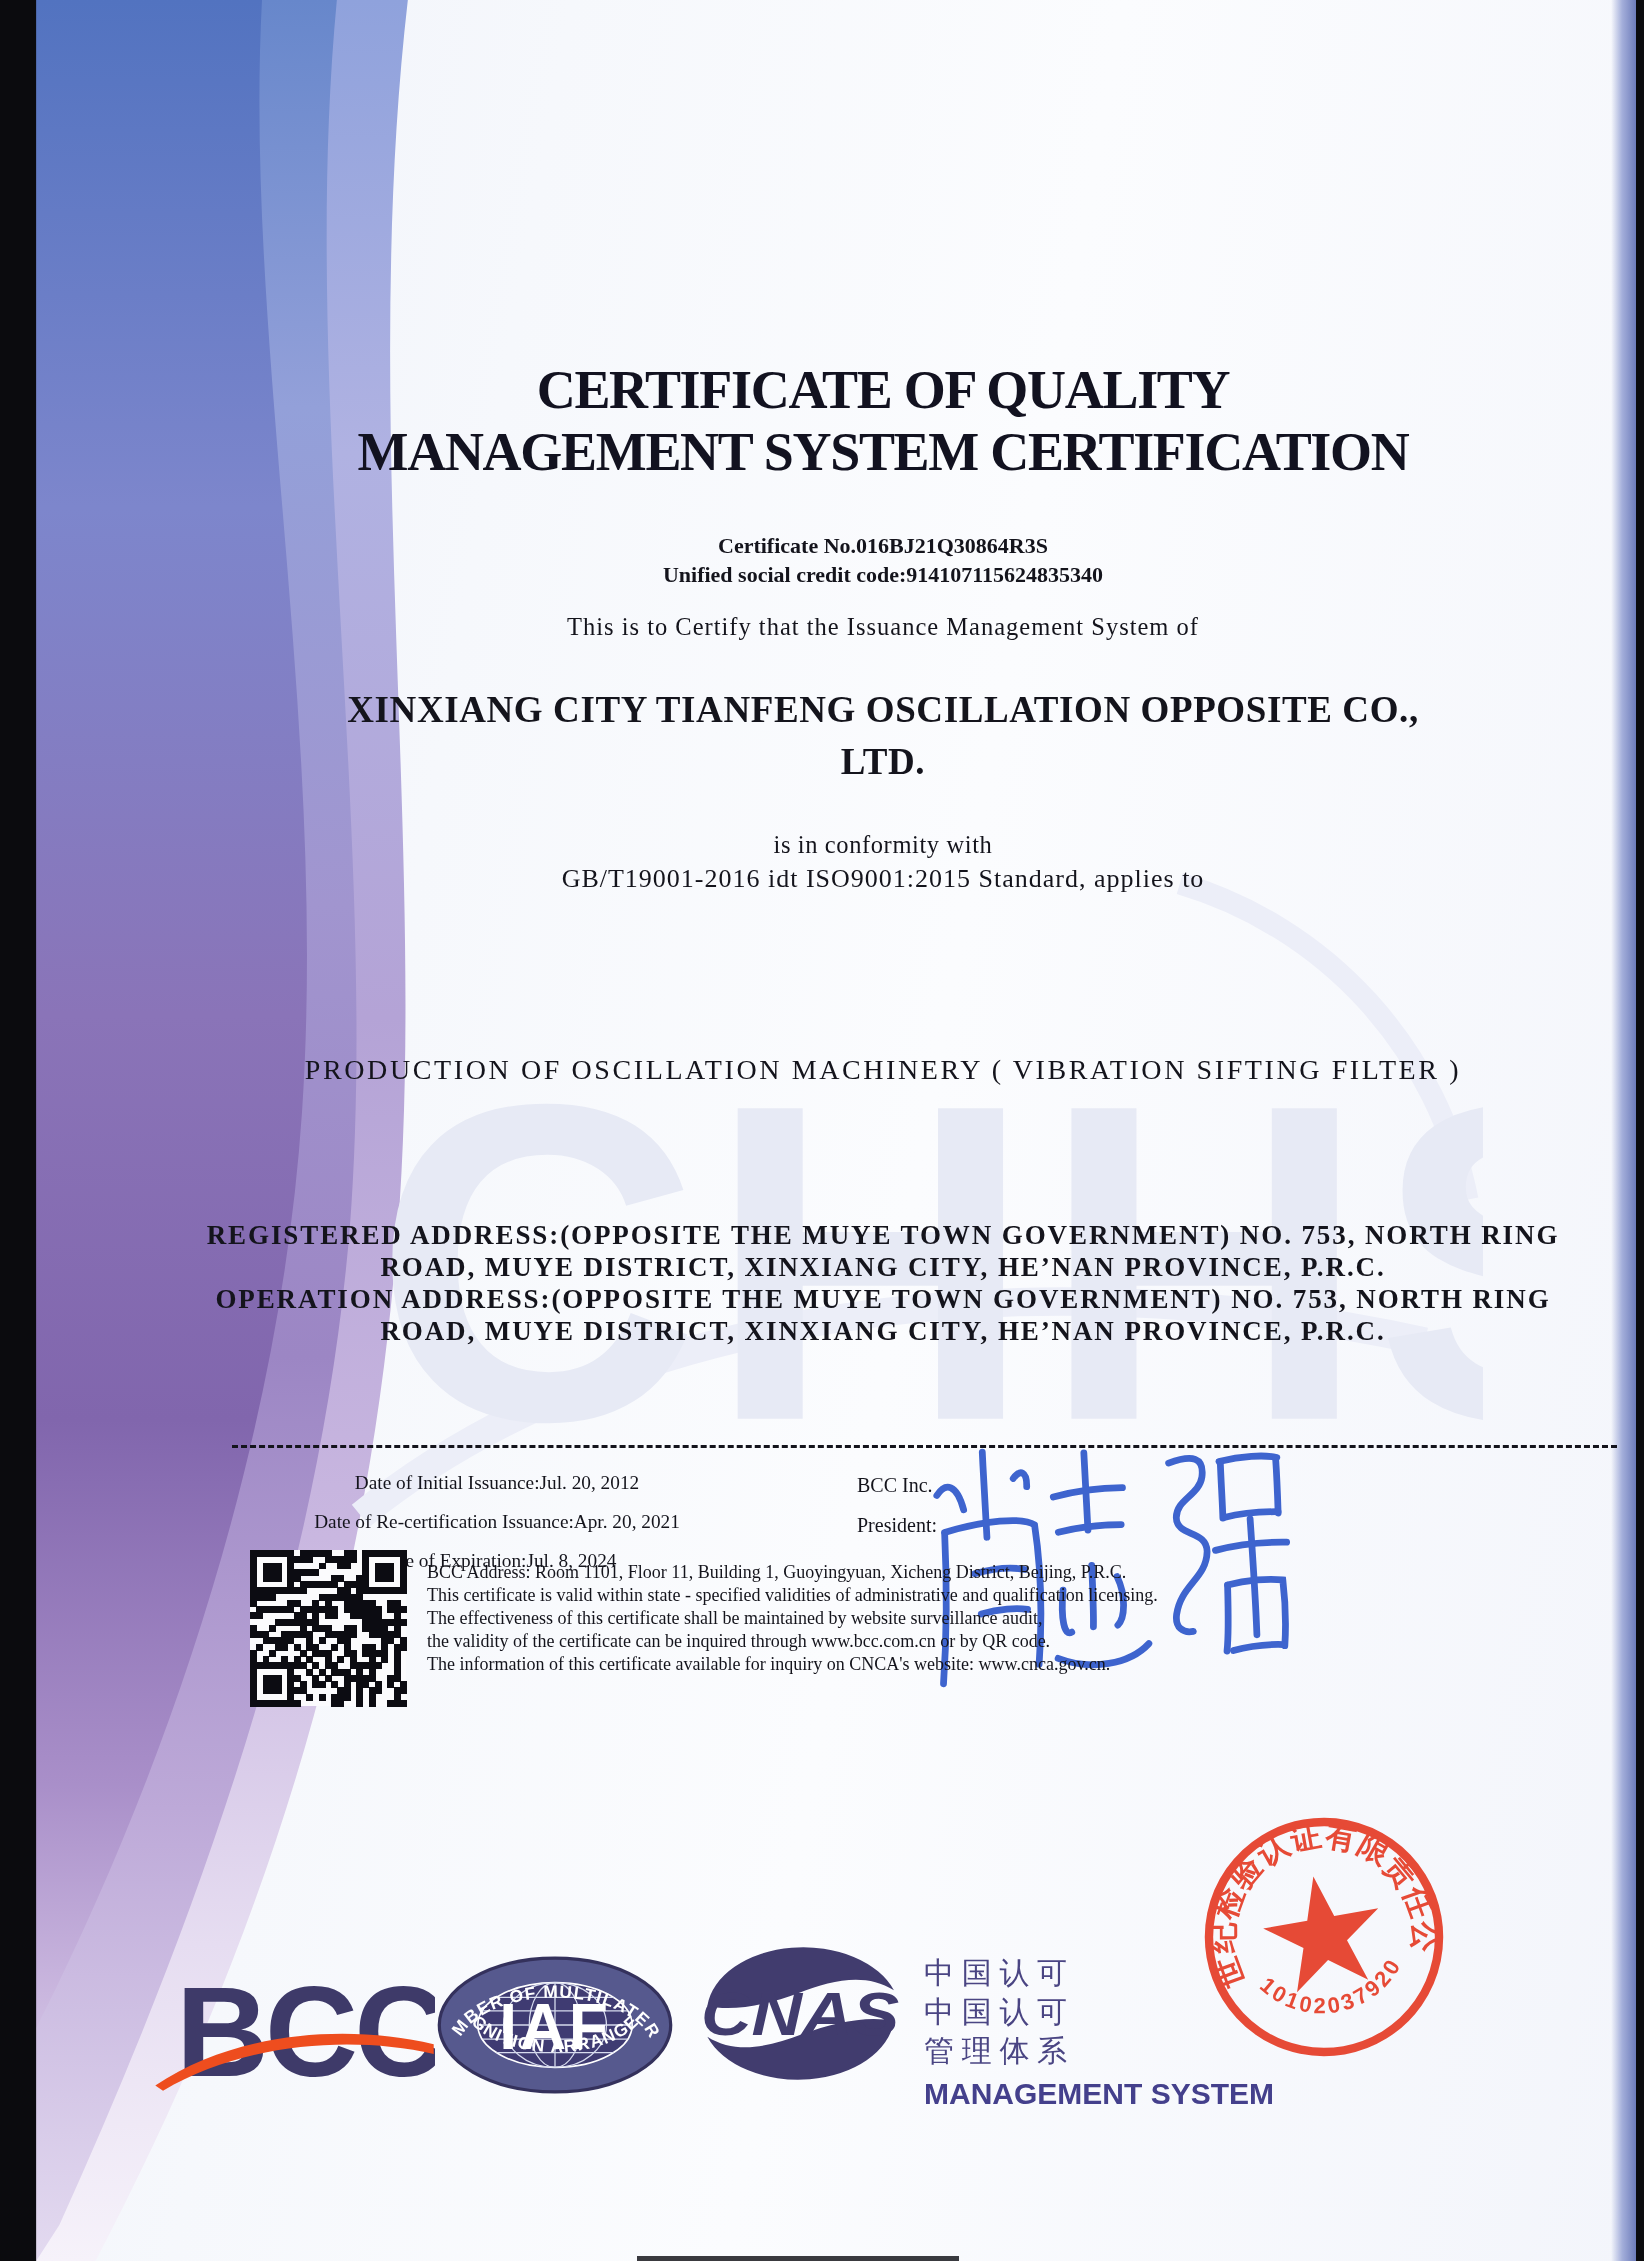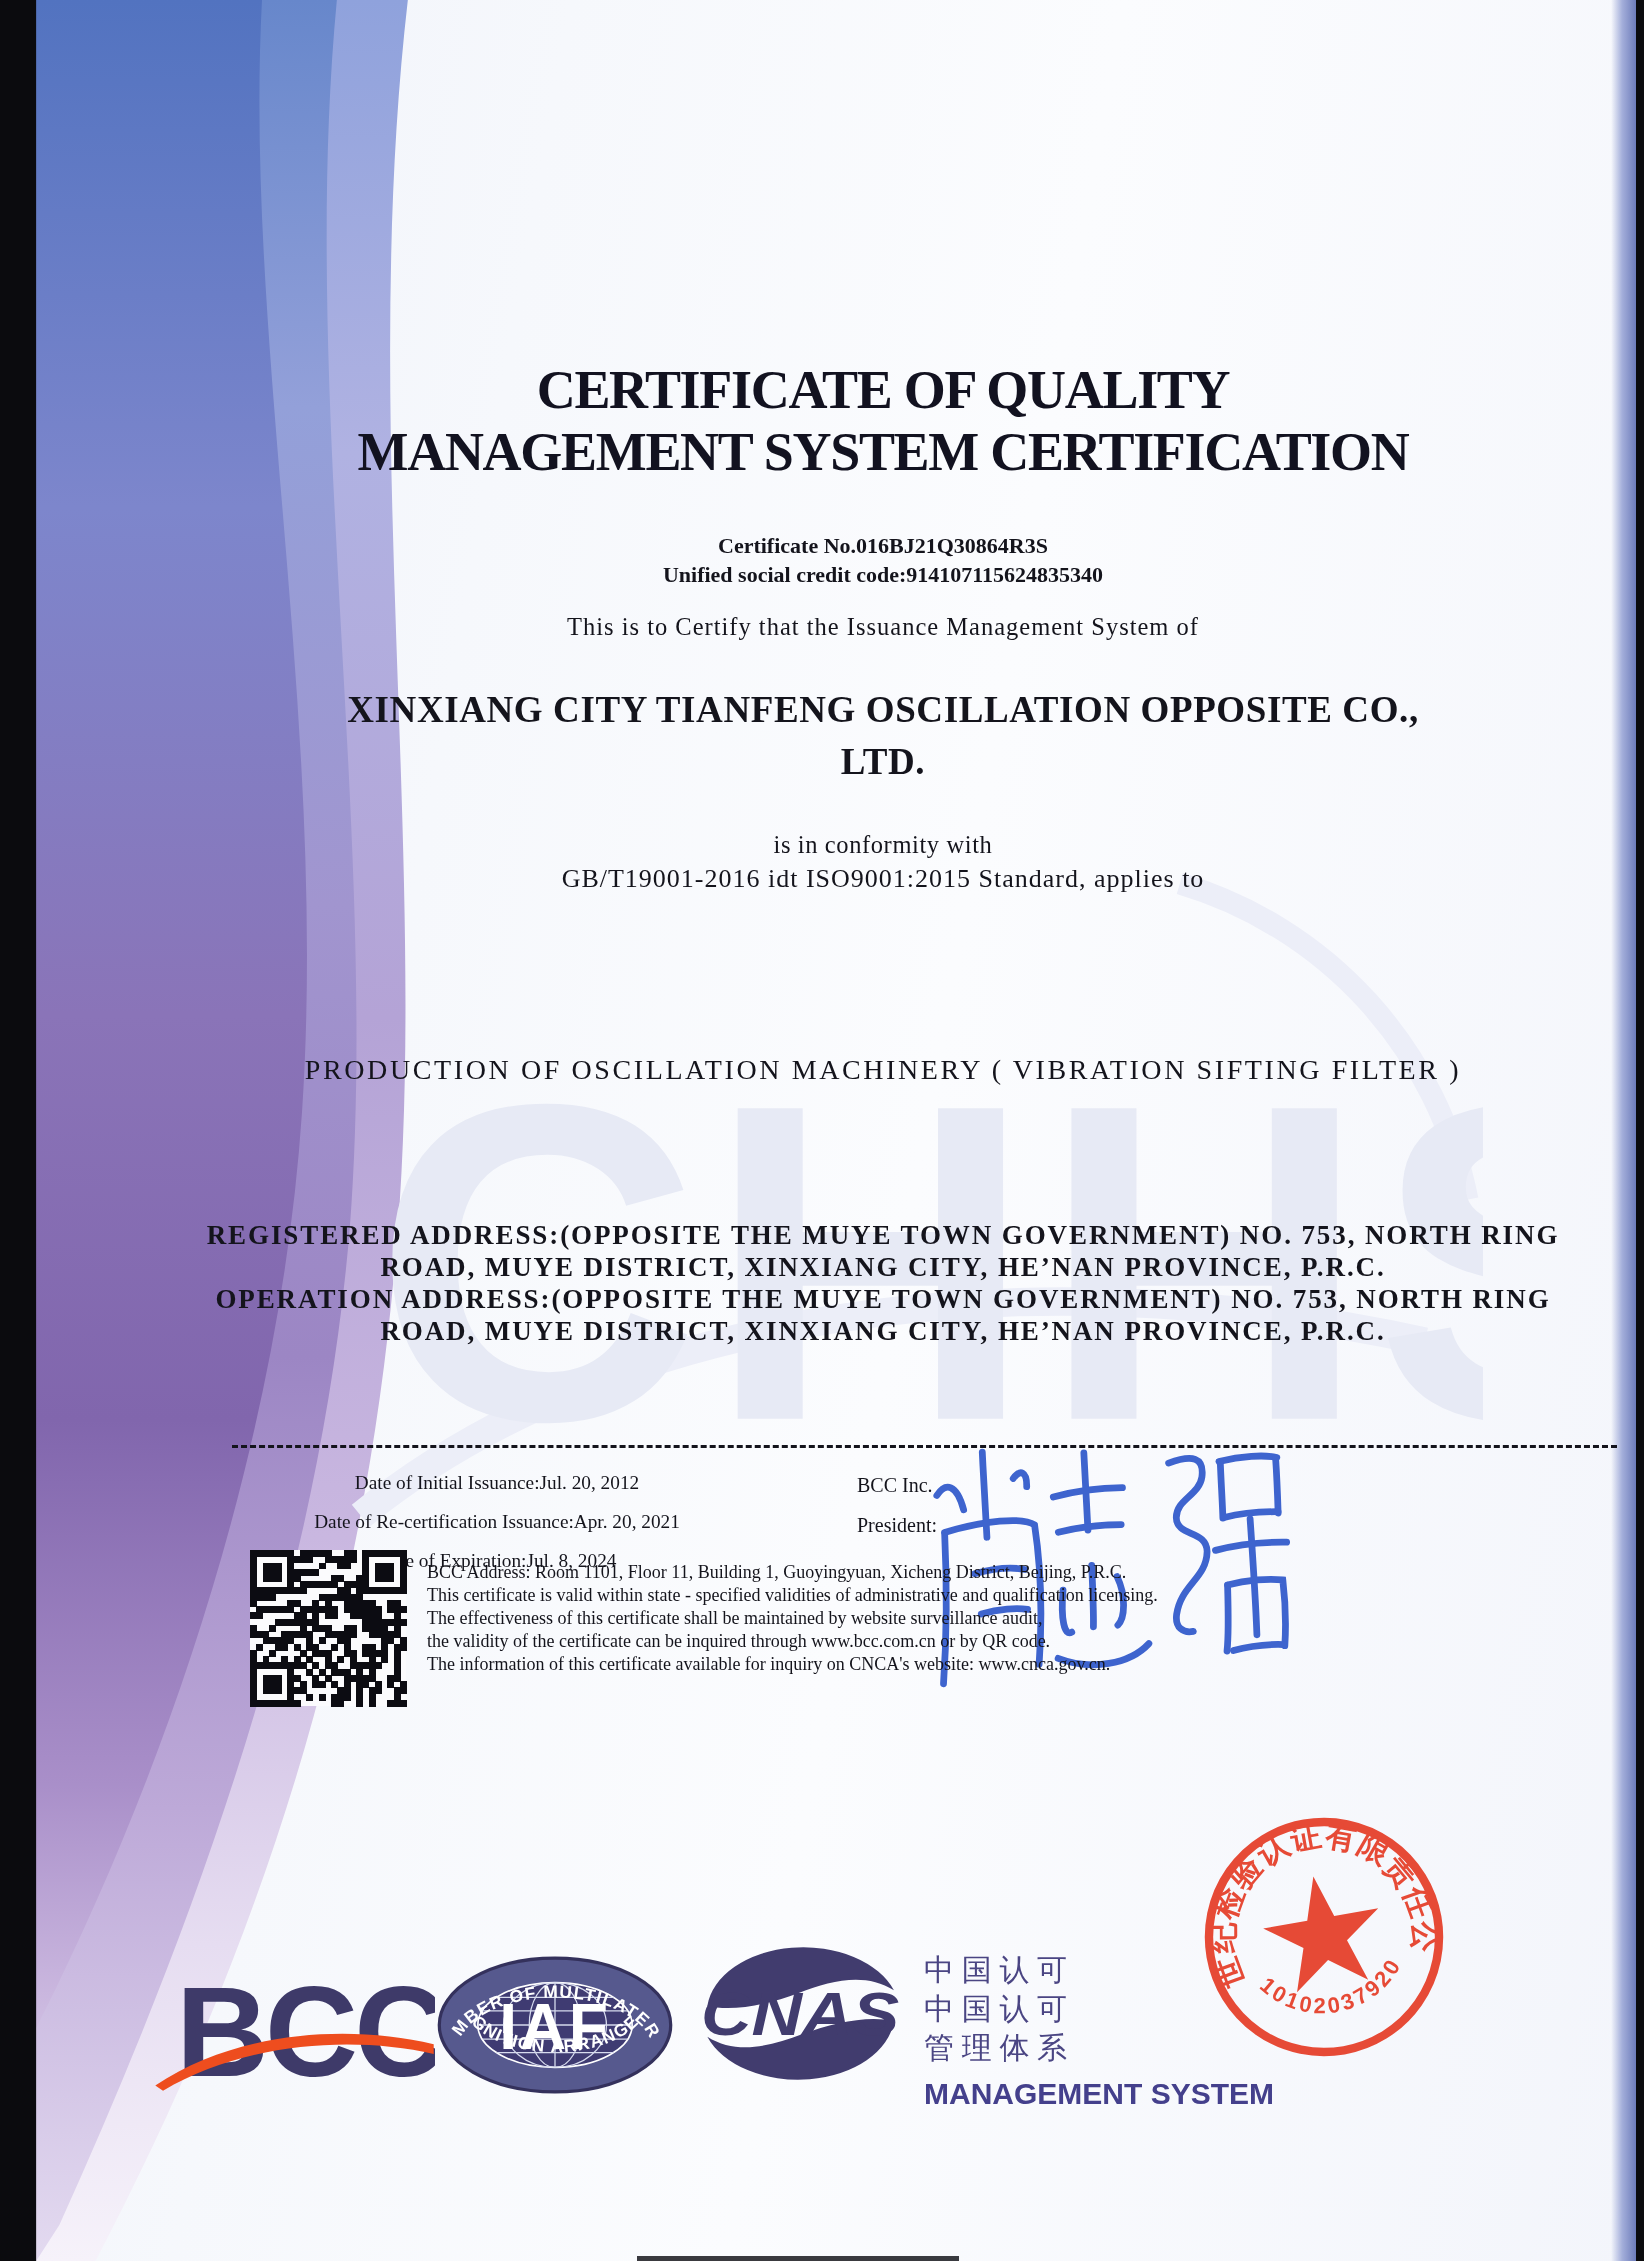--- a/index.html
+++ b/index.html
@@ -18,21 +18,21 @@
   .scope{top:1054px;font-size:28px;letter-spacing:2.6px;}
   .addr{top:1219px;font-size:27px;font-weight:bold;line-height:32px;letter-spacing:1.9px;}
   .dashrule{position:absolute;left:232px;top:1445px;width:1385px;border-top:3.2px dashed #14141c;}
   .dates{position:absolute;left:252px;top:1463px;width:490px;font-size:19.3px;line-height:39px;text-align:center;}
   .issuer{position:absolute;left:857px;top:1465px;font-size:20px;line-height:40px;}
   .fineprint{position:absolute;left:427px;top:1561px;width:838px;font-size:18px;line-height:23px;}
   .qr{position:absolute;left:250px;top:1550px;width:156px;height:156px;background:#fbfbfd;}
   .qr div{position:absolute;background:#0c0c12;}
   .cnFooter{position:absolute;left:924px;top:1953px;width:387px;}
   .cnFooter .zh{font-size:30px;line-height:39px;letter-spacing:7.7px;color:#4a4583;
-                font-family:Liberation Mono, monospace;}
+                font-family:Liberation Serif, serif;}
   .cnFooter .en{font-size:30px;line-height:39px;font-weight:bold;color:#44408c;
                 font-family:"Liberation Sans","DejaVu Sans",sans-serif;margin-top:3.9px;}
   .edge-right-grad{position:absolute;left:1611px;top:0;width:24.5px;height:2261px;
                 background:linear-gradient(90deg,rgba(170,180,220,0) 0%,#a3aeda 45%,#6d7cba 100%);}
   .edge-right-black{position:absolute;left:1636px;top:0;width:9px;height:2261px;background:#0b0b0e;}
   .bottom-strip{position:absolute;left:637px;top:2256px;width:322px;height:5.2px;background:#17171d;opacity:.85;}
   svg text{font-family:"Liberation Sans","DejaVu Sans",sans-serif;}
 </style>
 </head>
 <body>

